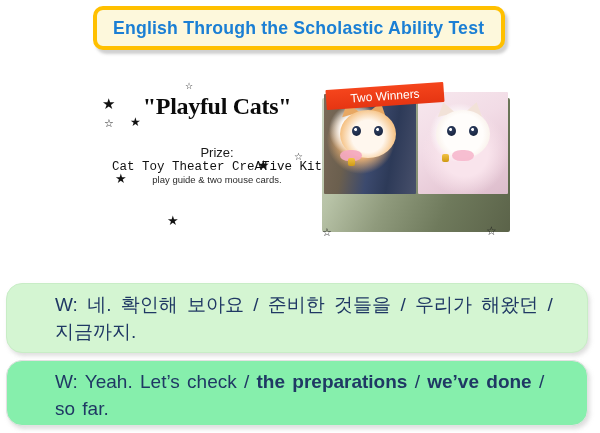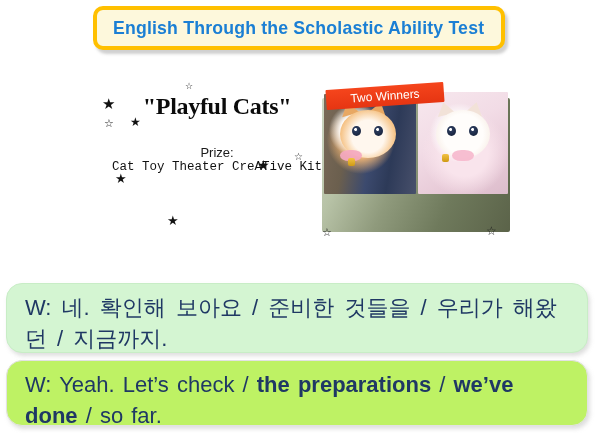--- a/index.html
+++ b/index.html
@@ -199,45 +199,47 @@
   }
   #subtitle-korean {
     top: 283px;
     height: 70px;
     background: #D4F5D2;
     border-color: #C8EDC6;
   }
   #subtitle-english {
     top: 360px;
     height: 66px;
-    background: #bef264;
+    background: #86efac;
   }
   .subtitle-text {
     color: #1F3864;
-    font-size: 22px;
+    font-size: 19px;
     line-height: 1.42;
     font-family: "Liberation Sans", sans-serif;
     word-spacing: 2px;
+    margin-left: 30px;
   }
   #subtitle-korean .subtitle-text { word-spacing: 4px; }
   .subtitle-text b { font-weight: bold; }
 </style>
 </head>
 <body>
 
 <div id="header-banner">
   <span id="header-title">English Through the Scholastic Ability Test</span>
 </div>
 
 <div id="poster-figure">
 
   <div id="poster-textblock">
     <div id="poster-title-1">"Playful Cats"</div>
     <div id="poster-prize-label">Prize:</div>
     <div id="poster-prize-name">Cat Toy Theater CreATive Kit</div>
+    <div id="poster-prize-note-2">play guide &amp; two mouse cards.</div>
   </div>
 
   <div id="winners-cluster">
 
     <div id="photo-backdrop"></div>
 
     <div id="kitten-photo-left" class="kitten-photo">
       <div class="kitten-ear" style="left:16px;top:8px;border-bottom:13px solid #E8A863;transform:rotate(-16deg);"></div>
       <div class="kitten-ear" style="left:46px;top:8px;border-bottom:13px solid #E8A863;transform:rotate(16deg);"></div>
       <div class="kitten-face" style="left:16px;top:16px;width:56px;height:48px;background:radial-gradient(circle at 50% 55%,#FFF7EE 0 42%,#F6C58A 70%,#E2A05E 100%);"></div>

